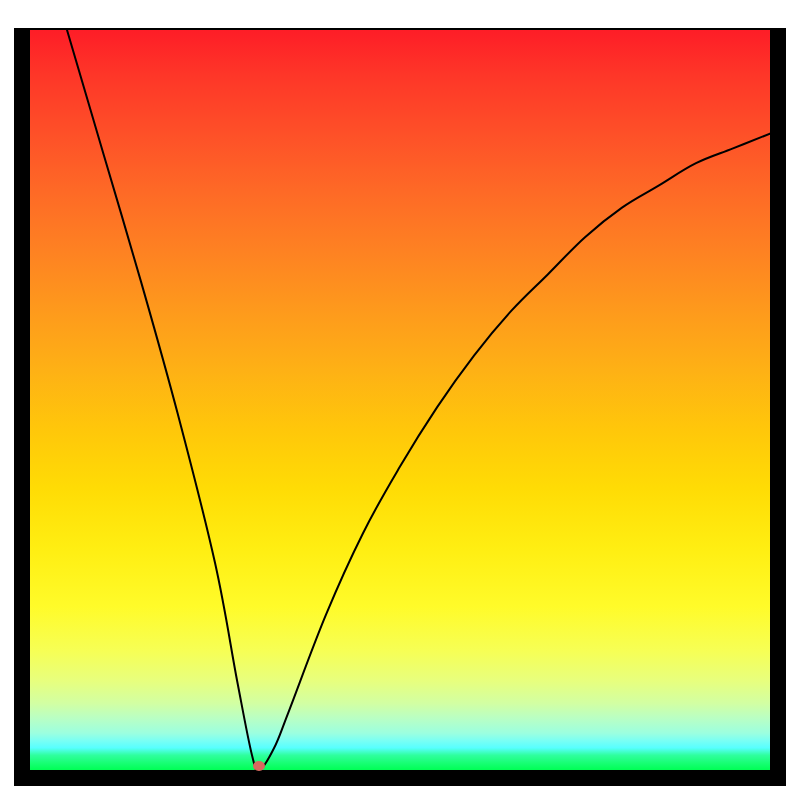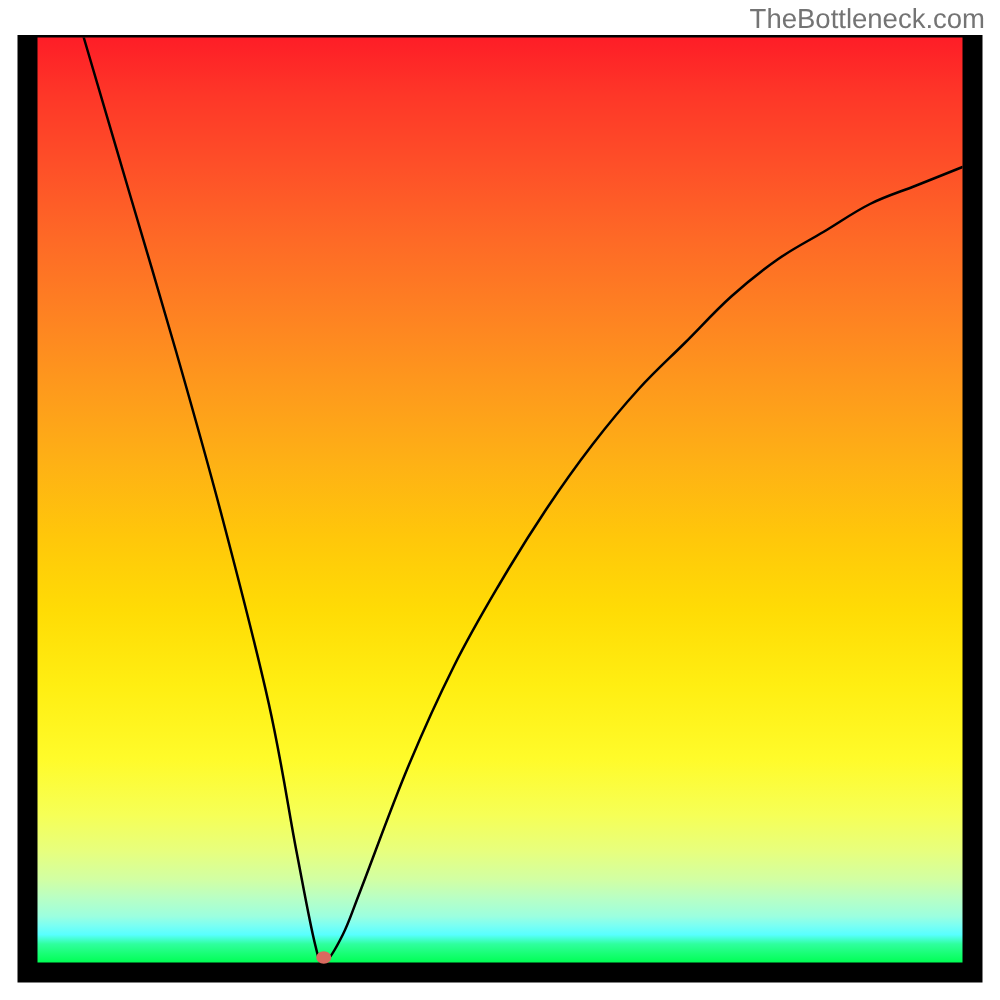--- a/index.html
+++ b/index.html
@@ -83,21 +83,20 @@
     height: 10px;
     border-radius: 50%;
     background: #d96a5f;
     transform: translate(-50%, -50%);
   }
 </style>
 </head>
 <body>
 
 <div class="container">
-  <div class="watermark">TheBottleneck.com</div>
 
   <div class="frame"></div>
 
   <div class="plot">
     <div class="gradient"></div>
 
     <svg class="curve" viewBox="0 0 100 100" preserveAspectRatio="none">
       <path id="curve-path" d="M 5 0 C 5.9 3.06, 8.2 10.879999999999999, 10 17 C 11.8 23.12, 13.2 27.7, 15 34 C 16.8 40.3, 18.2 45.16, 20 52 C 21.8 58.84, 23.56 65.52, 25 72 C 26.44 78.48, 27.100000000000005 83.32, 28.000000000000004 88 C 28.900000000000002 92.68, 29.46 95.84, 30 98 C 30.54 100.16, 30.46 100.18, 31 100 C 31.54 99.82, 32.28 98.44, 33 97 C 33.72 95.56, 33.74 95.24, 35 92 C 36.26 88.76, 38.2 83.32, 40 79 C 41.8 74.68, 43.2 71.6, 45 68 C 46.8 64.4, 48.199999999999996 62.06, 50 59 C 51.800000000000004 55.94, 53.20000000000001 53.7, 55.00000000000001 51 C 56.800000000000004 48.3, 58.2 46.33999999999999, 60 43.99999999999999 C 61.8 41.66, 63.2 39.98, 65 38 C 66.8 36.02, 68.2 34.8, 70 33 C 71.8 31.2, 73.2 29.62, 75 28 C 76.8 26.38, 78.2 25.26, 80 24 C 81.8 22.74, 83.2 22.08, 85 21 C 86.8 19.92, 88.2 18.9, 90 18 C 91.8 17.1, 93.2 16.72, 95 16 C 96.8 15.28, 99.1 14.36, 100 14" fill="none" stroke="#000000" stroke-width="0.28" vector-effect="non-scaling-stroke" stroke-linejoin="round" stroke-linecap="round" style="stroke-width: 2px;"></path>
     </svg>
 

